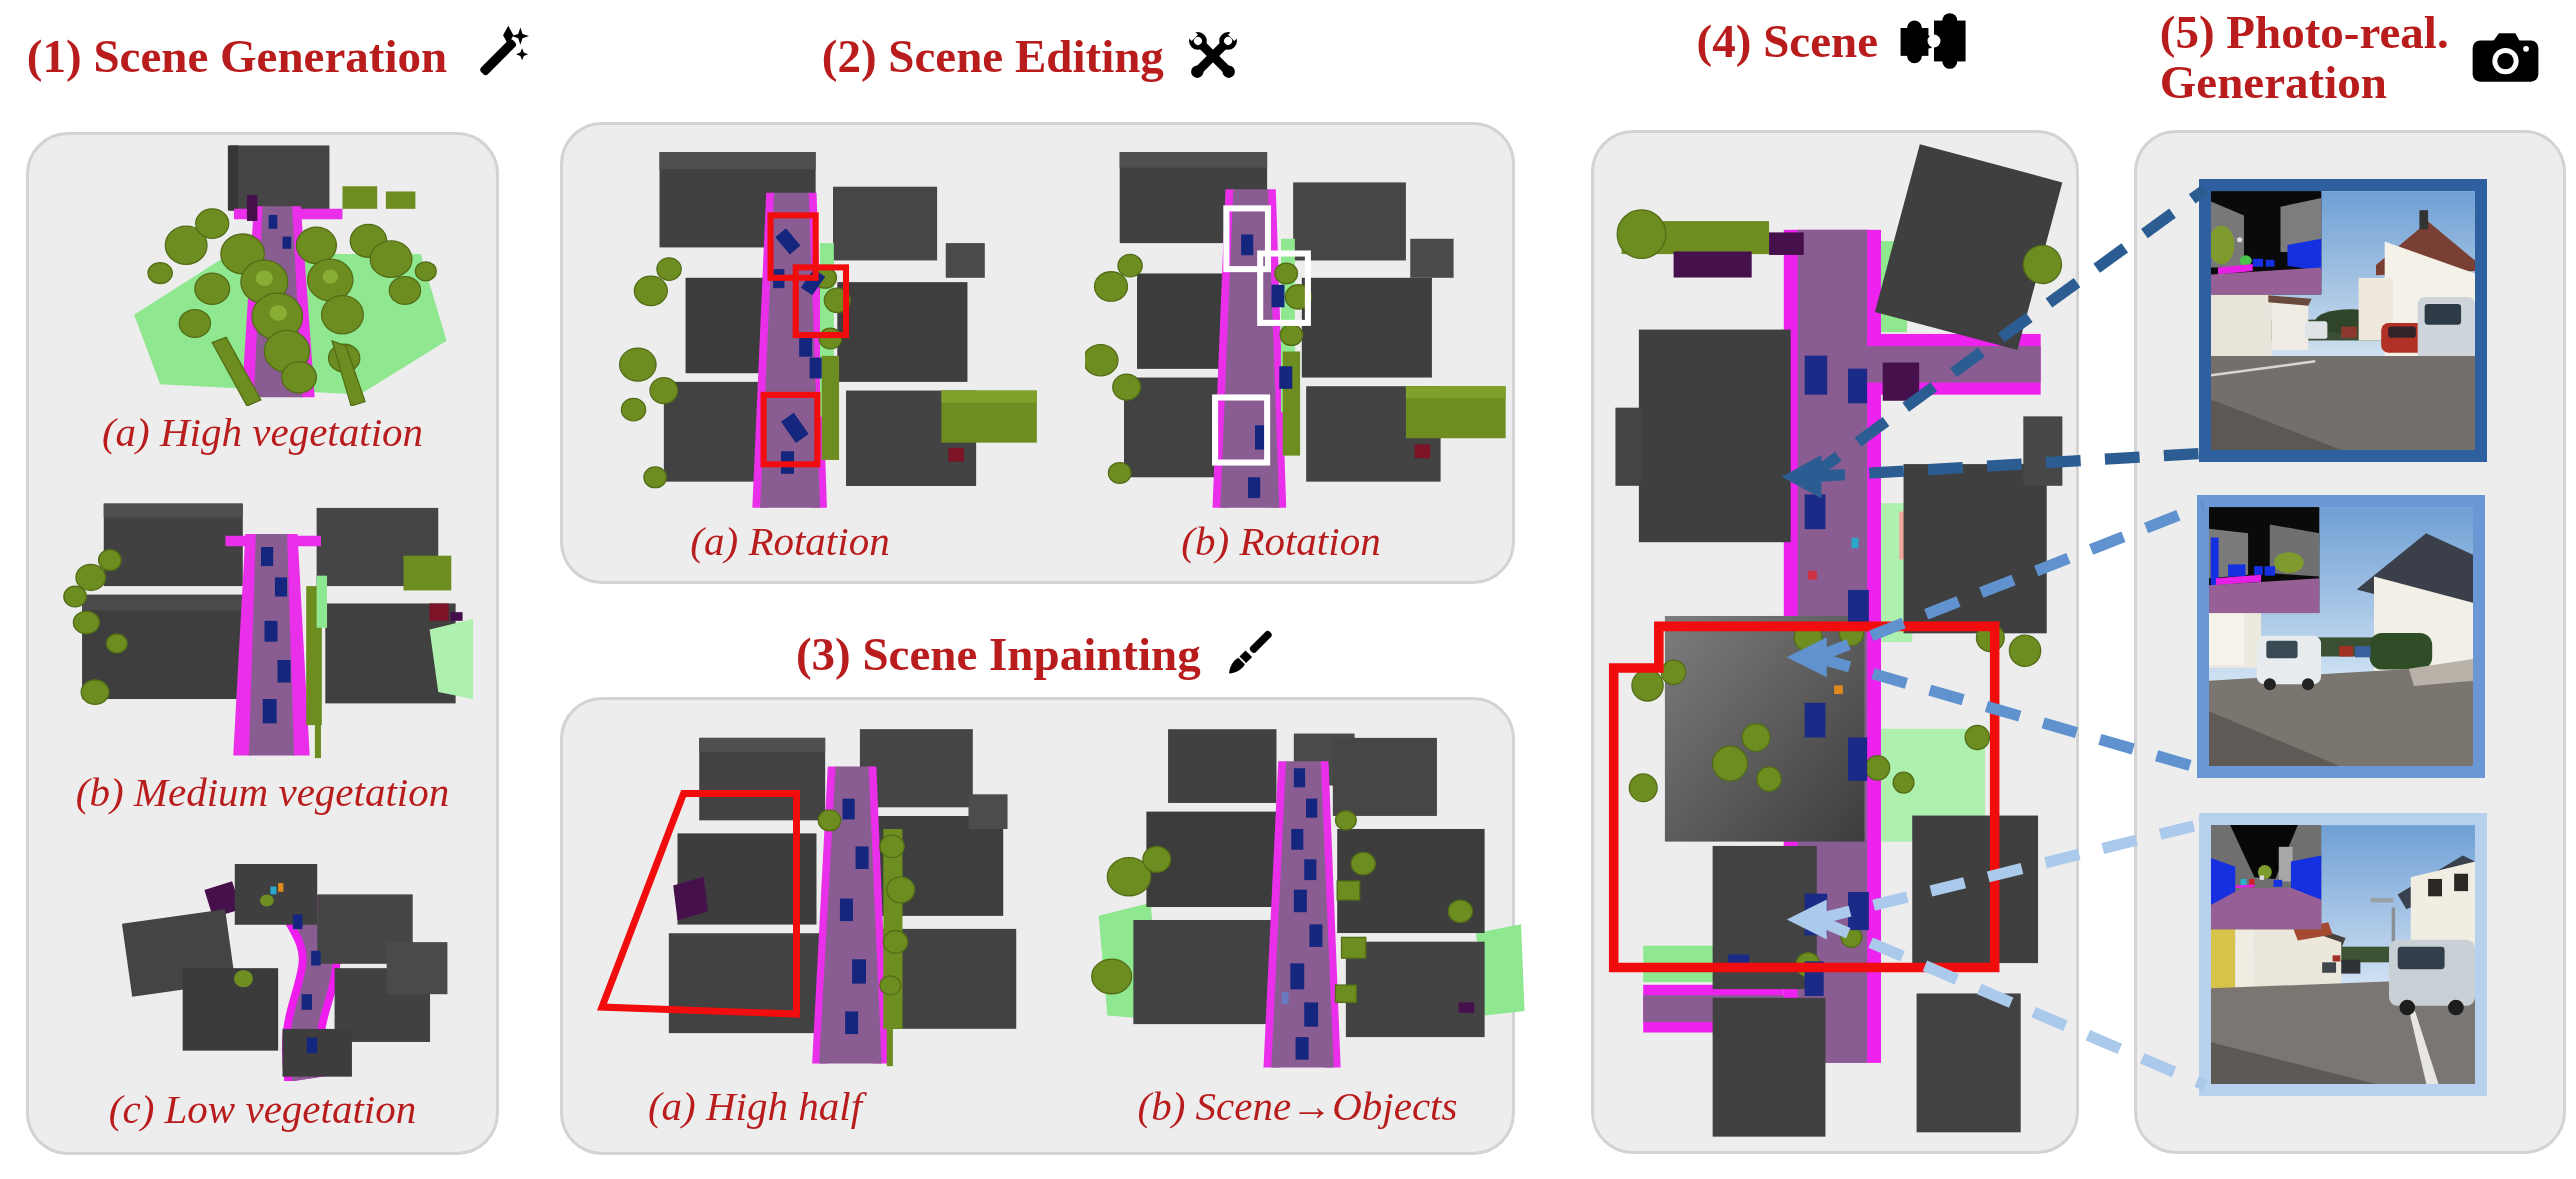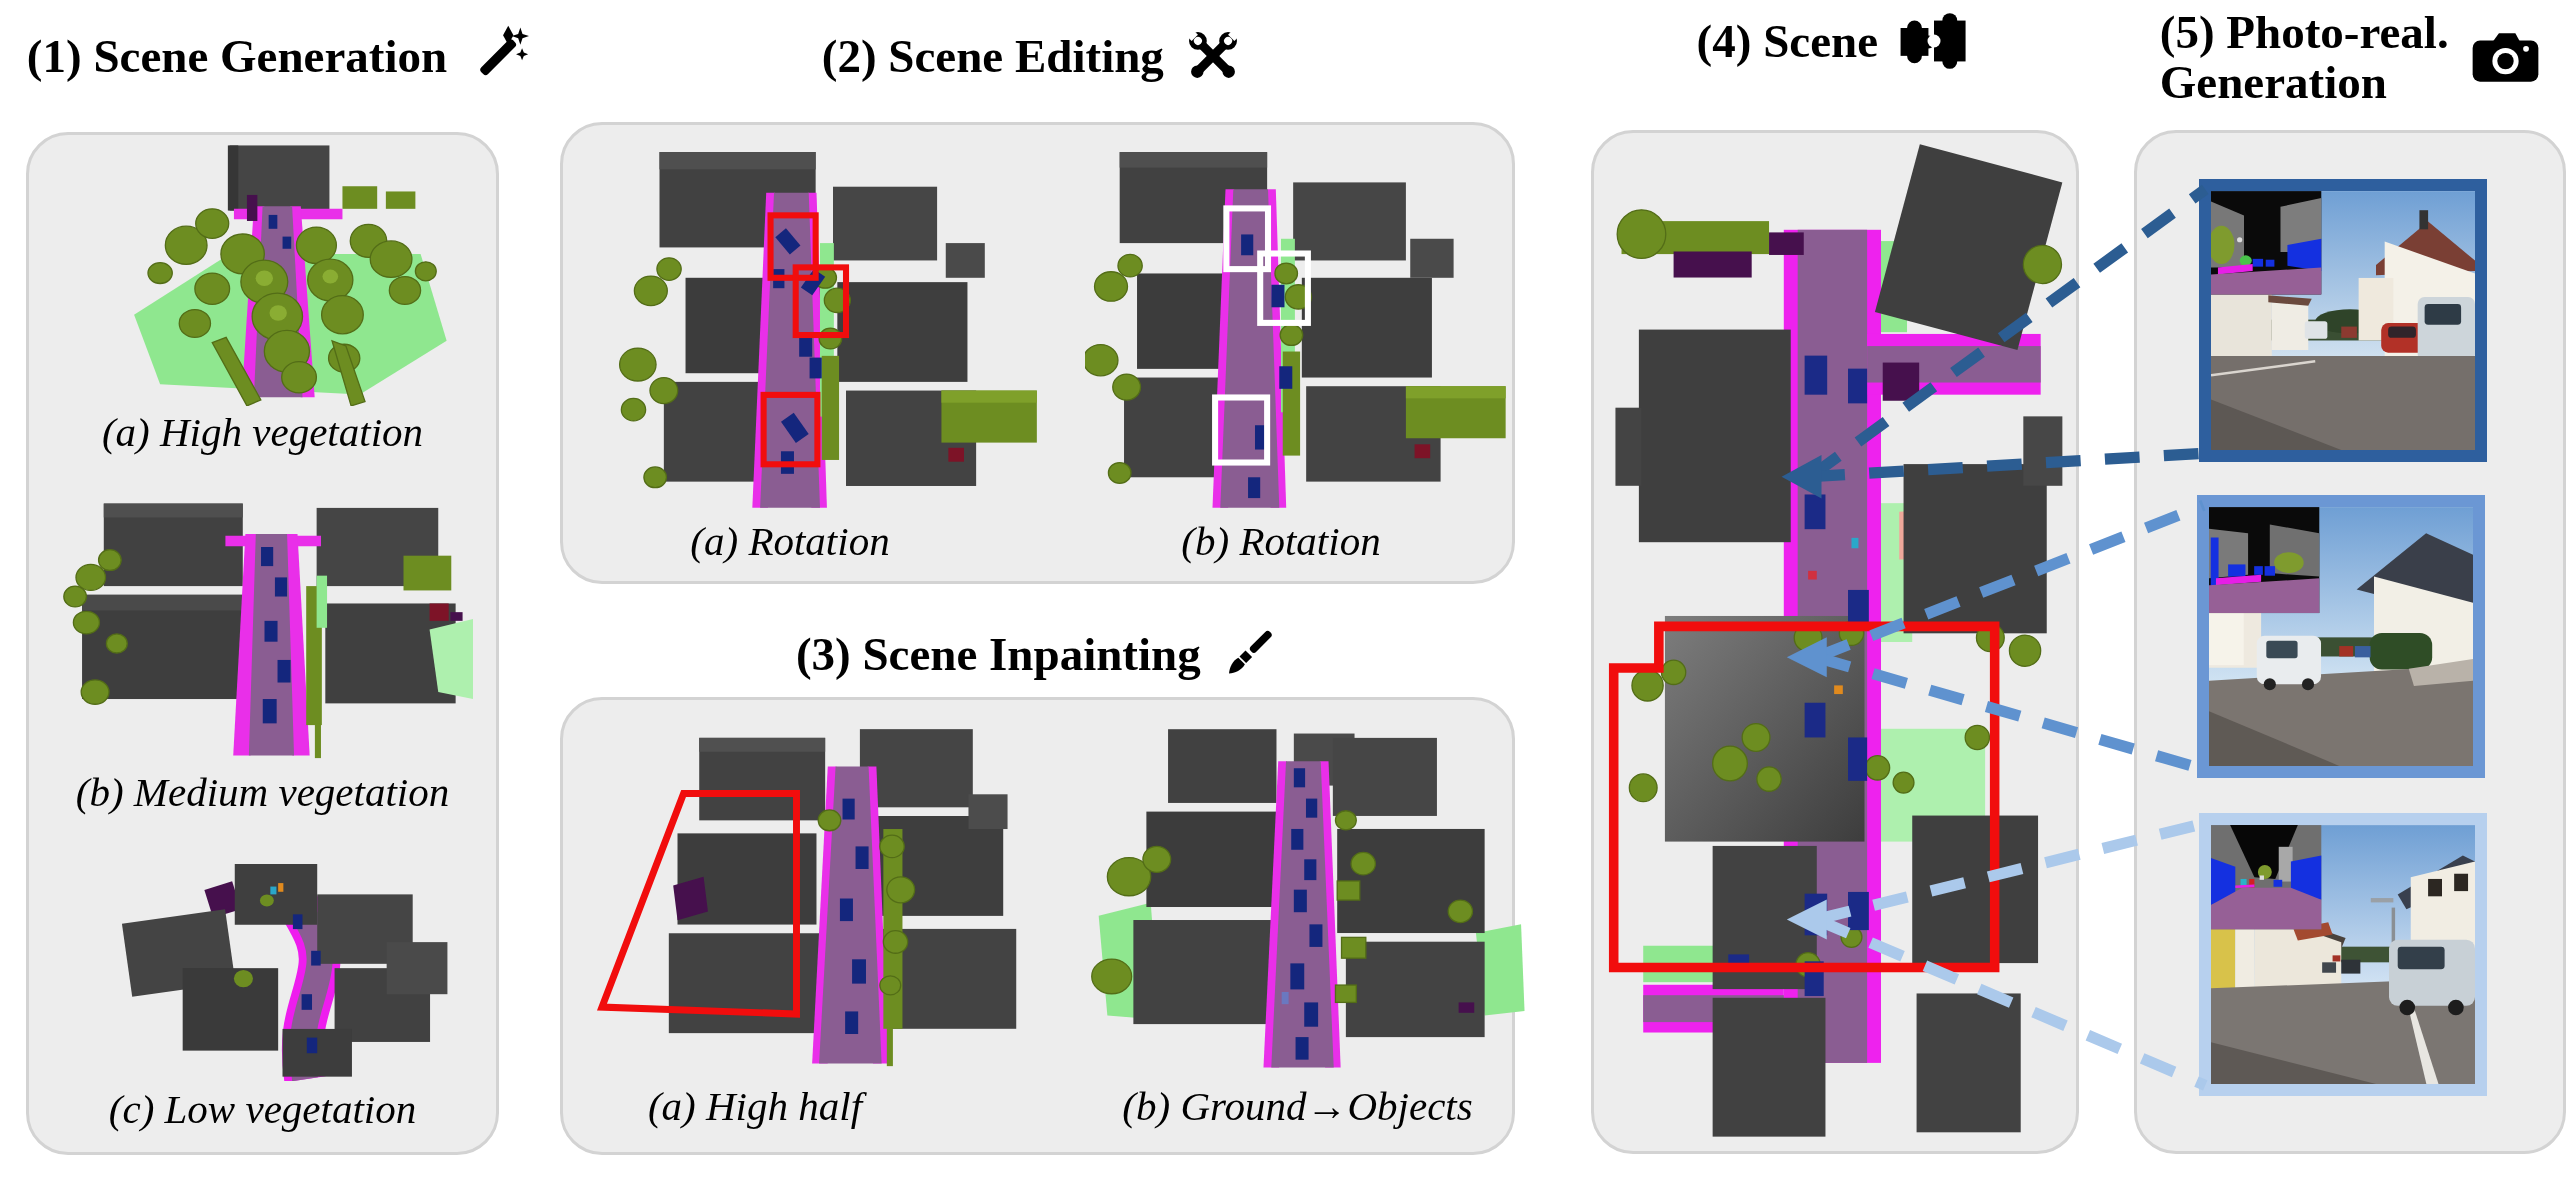--- a/index.html
+++ b/index.html
@@ -1,17 +1,17 @@
 <!DOCTYPE html>
 <html style="font-size:14px"><head>
 <meta charset="utf-8">
 <style>
   html,body{margin:0;padding:0;background:#ffffff;}
   .canvas{position:relative;width:2576px;height:1180px;background:#ffffff;overflow:hidden;
-          font-family:"Liberation Serif",serif;color:#000000;}
+          font-family:"Liberation Serif",serif;color:#b91c1c;}
   .panel{position:absolute;background:#ededed;border:3.5px solid #d3d3d3;border-radius:42px;box-sizing:border-box;}
   .title{position:absolute;display:flex;align-items:center;justify-content:center;gap:17.4px;
          font-weight:bold;font-size:47px;line-height:50px;white-space:nowrap;}
   .title .tcol{display:flex;flex-direction:column;align-items:flex-start;}
   .caption{position:absolute;text-align:center;font-size:41px;line-height:49px;font-style:italic;}
   .scene{position:absolute;}
   .photo{position:absolute;box-sizing:content-box;}
   .photo svg{display:block;}
   .ph1{border:12px solid #2e5f9e;}
   .ph2{border:12px solid #6b97d4;}
@@ -588,21 +588,21 @@
       </g>
     </svg>
   </div>
 
   <div class="caption" style="left:26px;top:408px;width:473px;">(a) High vegetation</div>
   <div class="caption" style="left:26px;top:768px;width:473px;">(b) Medium vegetation</div>
   <div class="caption" style="left:26px;top:1085px;width:473px;">(c) Low vegetation</div>
   <div class="caption" style="left:599px;top:517px;width:382px;">(a) Rotation</div>
   <div class="caption" style="left:1090px;top:517px;width:382px;">(b) Rotation</div>
   <div class="caption" style="left:564px;top:1082px;width:382px;">(a) High half</div>
-  <div class="caption" style="left:1098px;top:1082px;width:399px;">(b) Ground→Objects</div>
+  <div class="caption" style="left:1098px;top:1082px;width:399px;">(b) Scene→Objects</div>
 
   <svg class="overlay" width="2576" height="1180" viewBox="0 0 2967 1359">
     <g stroke="#2c5d92" stroke-width="13" stroke-dasharray="40 28" fill="none">
       <line x1="2085" y1="549" x2="2540" y2="218"></line>
       <line x1="2085" y1="549" x2="2540" y2="522"></line>
     </g>
     <g stroke="#5f92cf" stroke-width="13" stroke-dasharray="40 28" fill="none">
       <line x1="2092" y1="757" x2="2538" y2="582"></line>
       <line x1="2092" y1="757" x2="2538" y2="886"></line>
     </g>

